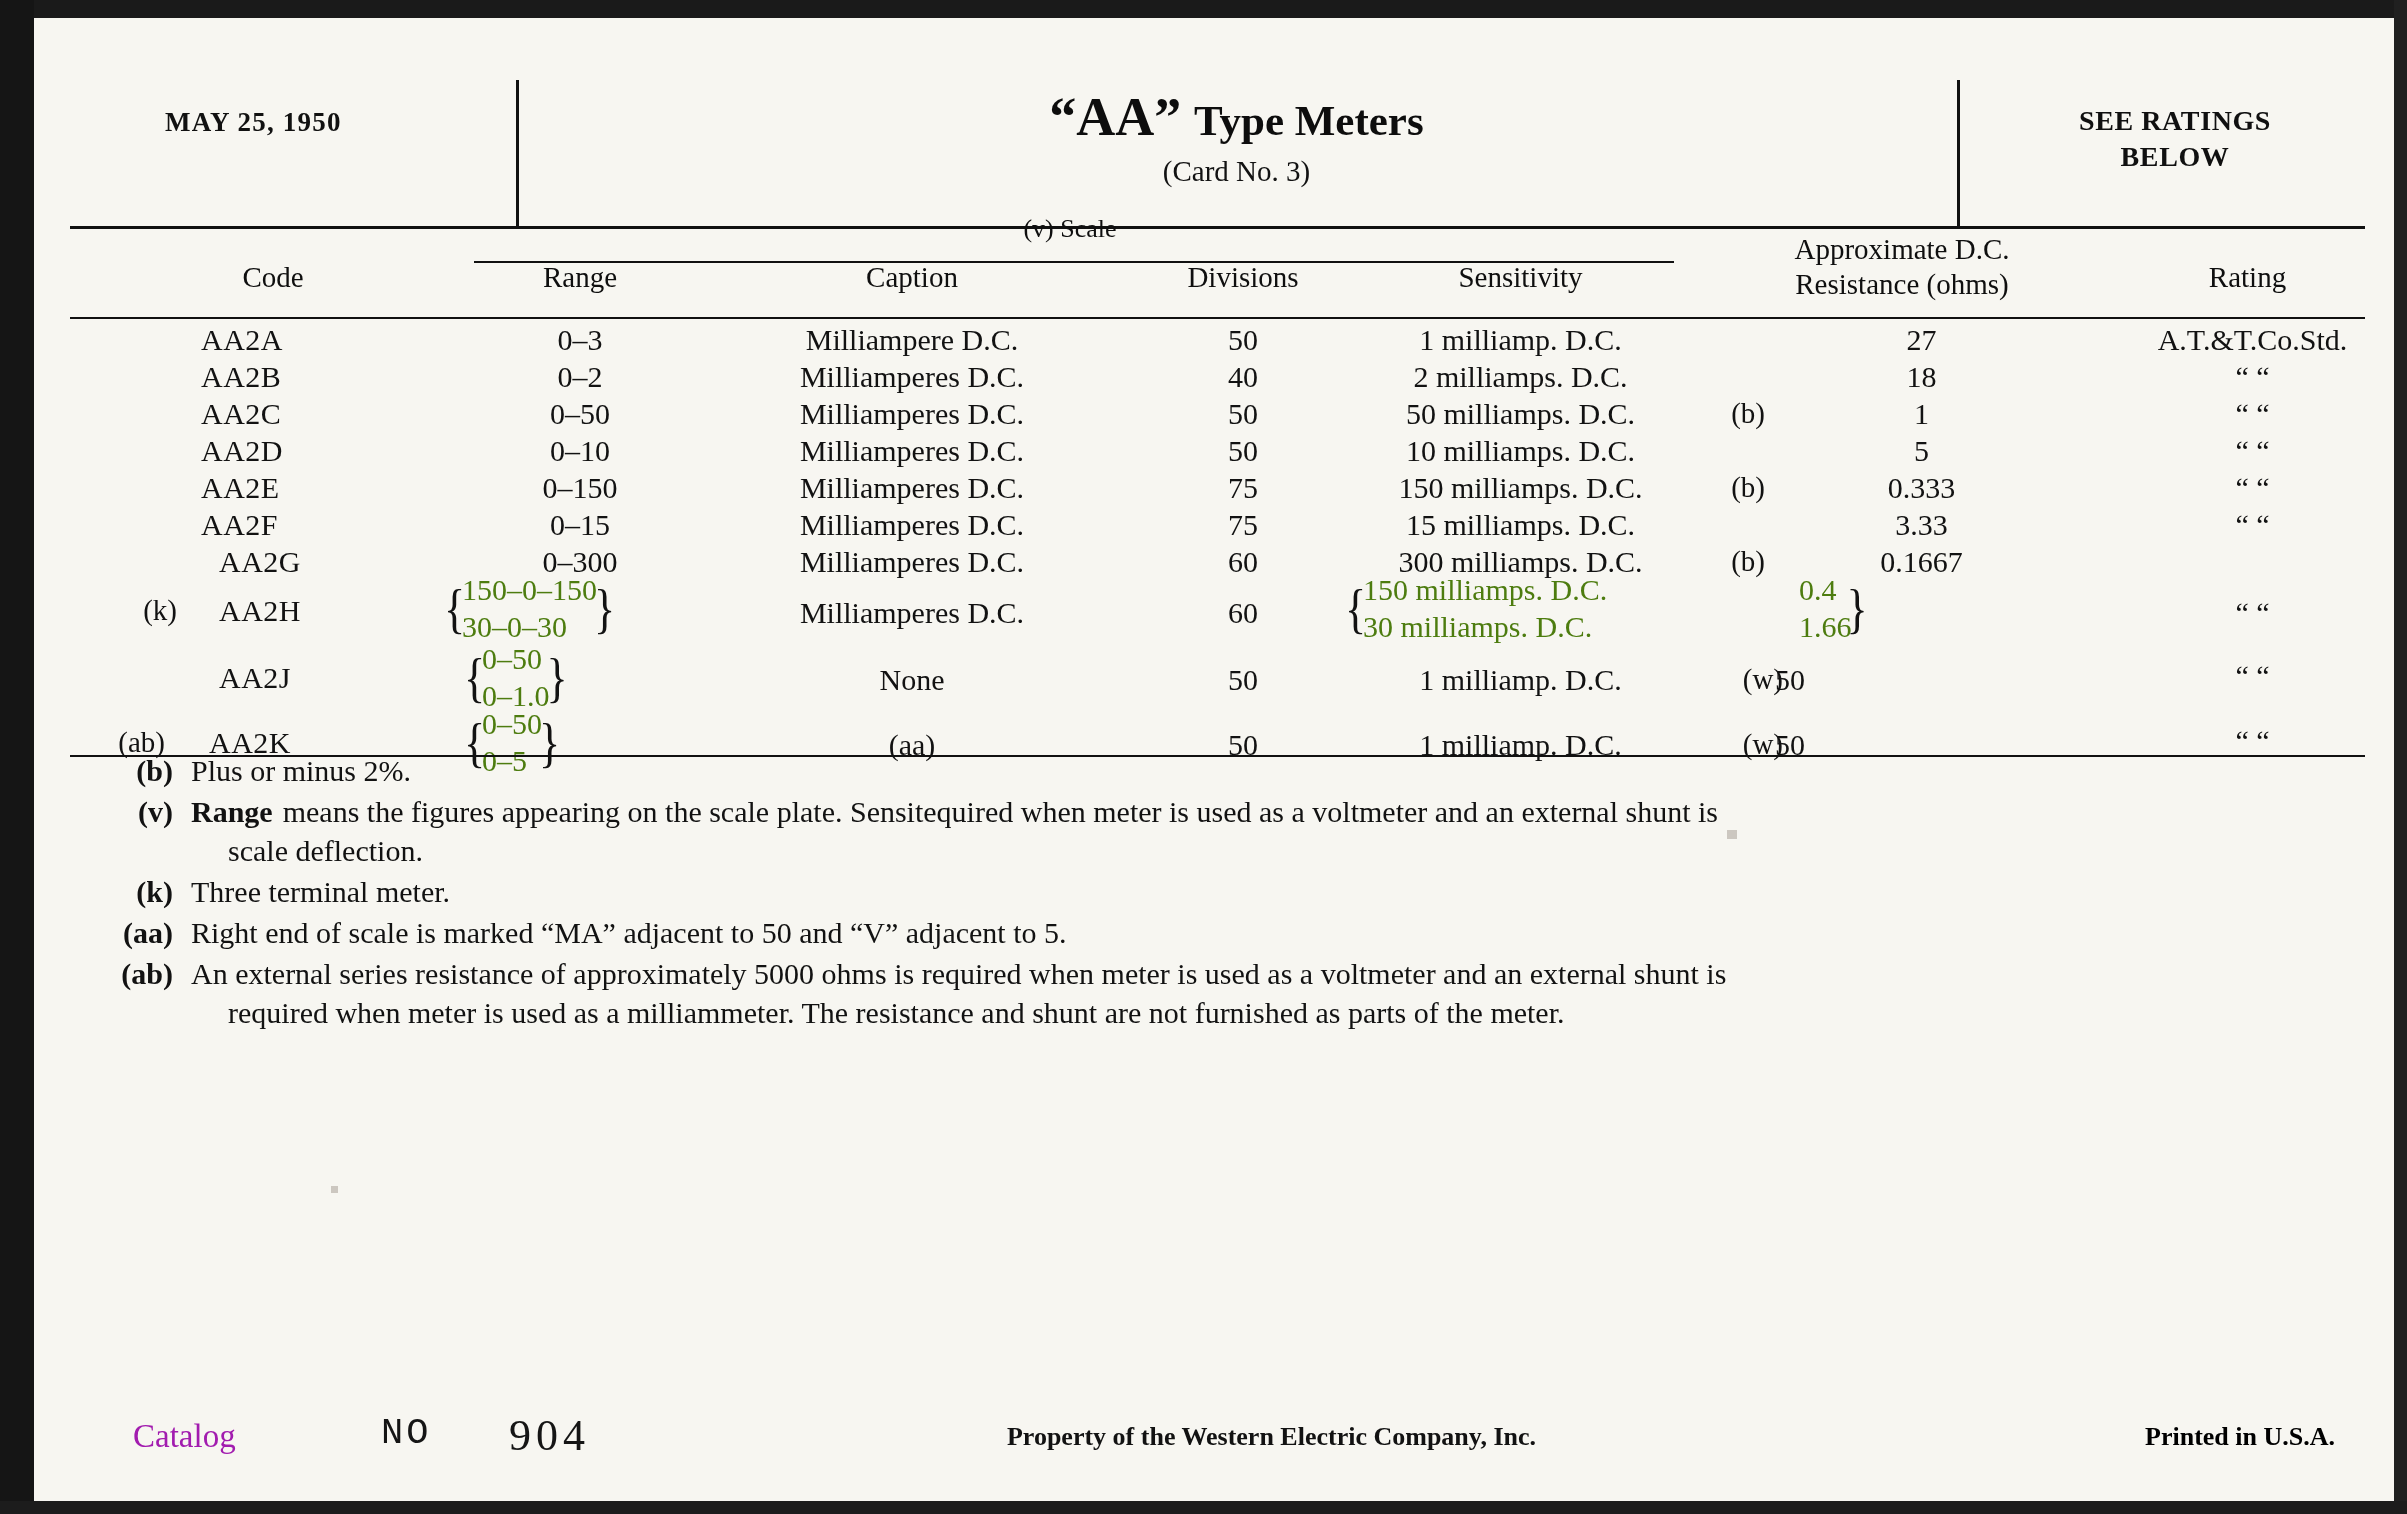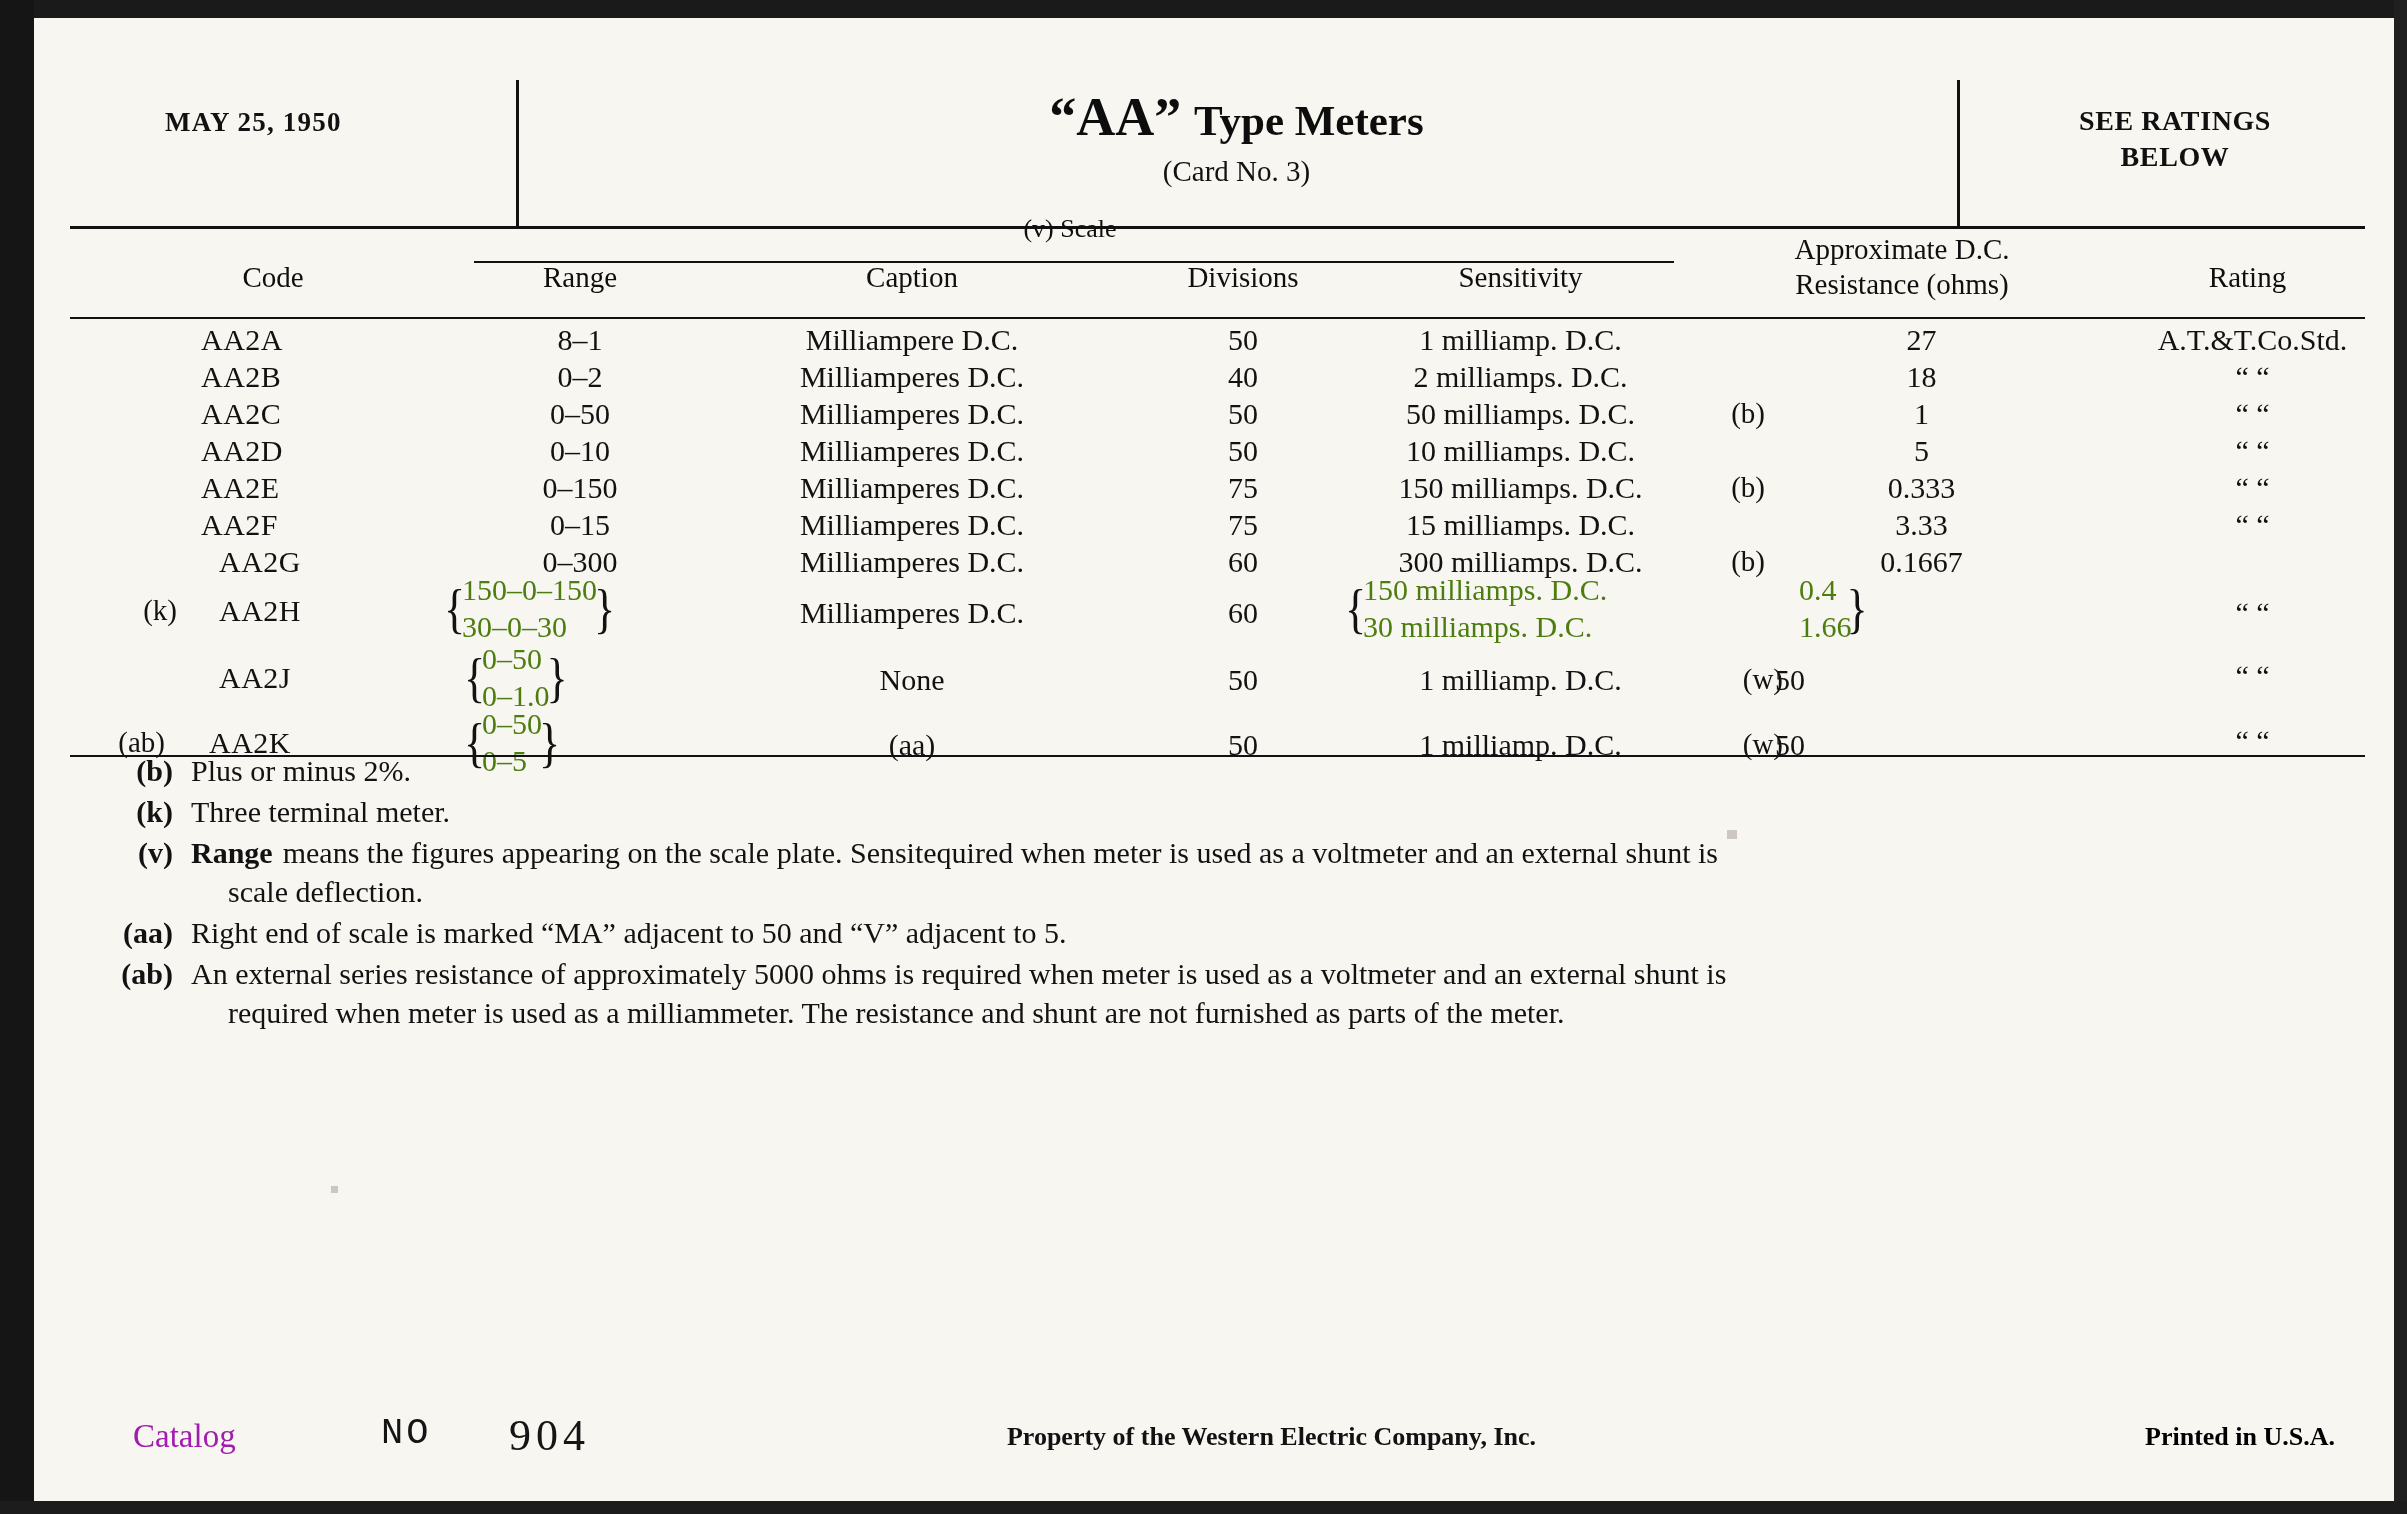--- a/index.html
+++ b/index.html
@@ -358,21 +358,21 @@
         <span>Resistance (ohms)</span>
       </div>
       <div class="colhead ch-rate">Rating</div>
 
       <div class="head-rule"></div>
 
       <div class="rows">
 
         <div class="row">
           <div class="cell c-code">AA2A</div>
-          <div class="cell c-range">8–1</div>
+          <div class="cell c-range">0–3</div>
           <div class="cell c-cap">Milliampere D.C.</div>
           <div class="cell c-div">50</div>
           <div class="cell c-sens">1 milliamp. D.C.</div>
           <div class="cell c-res">27</div>
           <div class="cell c-rate">A.T.&amp;T.Co.Std.</div>
         </div>
 
         <div class="row">
           <div class="cell c-code">AA2B</div>
           <div class="cell c-range">0–2</div>
@@ -502,25 +502,25 @@
       </div>
 
       <div class="rows-rule" style="top:549px;"></div>
     </div>
 
     <div class="notes">
       <div class="note">
         <span class="tag">(b)</span><span class="txt">Plus or minus 2%.</span>
       </div>
       <div class="note">
-        <span class="tag">(k)</span><span class="txt">Three terminal meter.</span>
-      </div>
-      <div class="note">
         <span class="tag">(v)</span><b>Range</b><span class="txt" style="padding-left:10px;">means the figures appearing on the scale plate.  Sensitequired when meter is used as a voltmeter and an external shunt is</span>
         <span class="cont">scale deflection.</span>
+      </div>
+      <div class="note">
+        <span class="tag">(k)</span><span class="txt">Three terminal meter.</span>
       </div>
       <div class="note">
         <span class="tag">(aa)</span><span class="txt">Right end of scale is marked “MA” adjacent to 50 and “V” adjacent to 5.</span>
       </div>
       <div class="note">
         <span class="tag">(ab)</span><span class="txt">An external series resistance of approximately 5000 ohms is required when meter is used as a voltmeter and an external shunt is</span>
         <span class="cont">required when meter is used as a milliammeter.  The resistance and shunt are not furnished as parts of the meter.</span>
       </div>
     </div>
 

